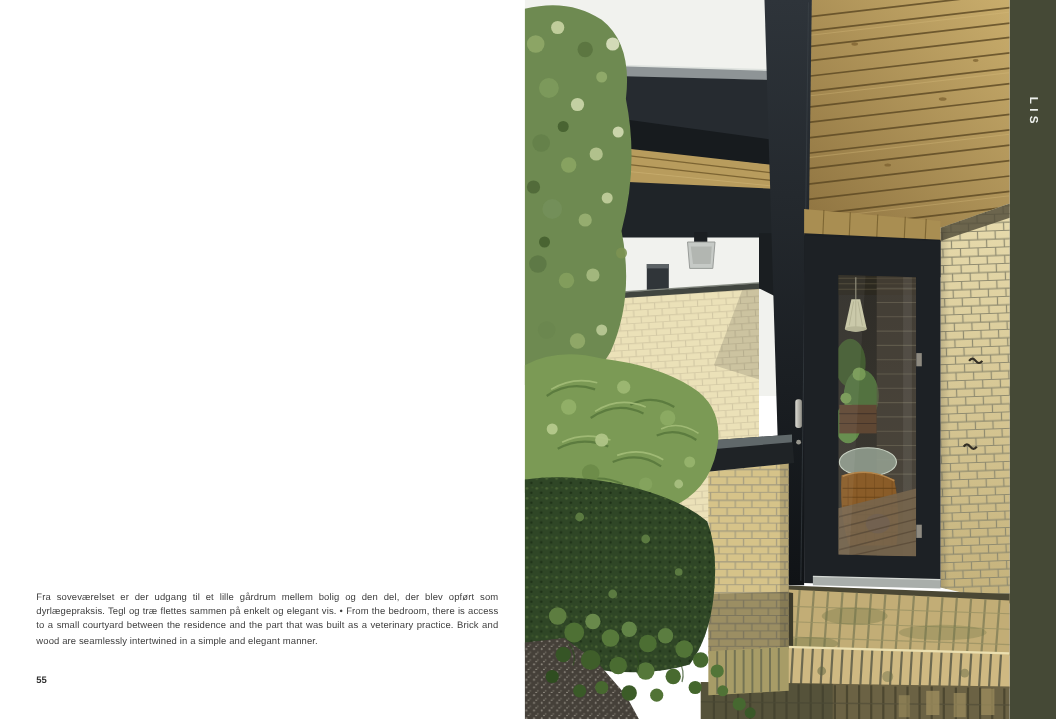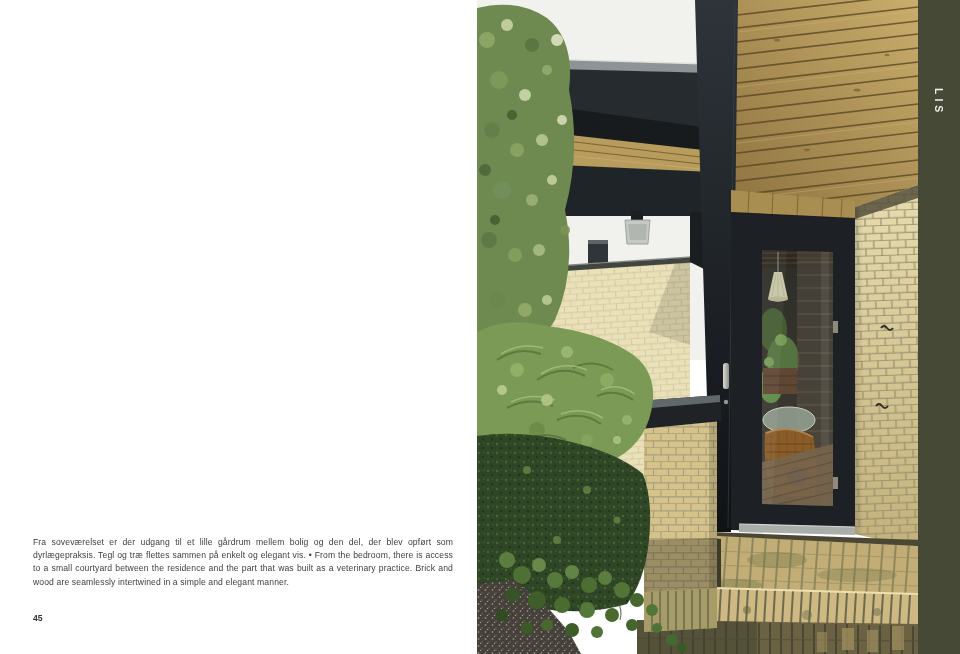--- a/index.html
+++ b/index.html
@@ -15,21 +15,21 @@
                writing-mode:vertical-rl;text-orientation:mixed;
                color:#edf0ec;font-size:10.5px;font-weight:bold;letter-spacing:4px;}
 </style>
 </head>
 <body>
 
 <div class="book">
 
   <div>
     <p class="caption">Fra soveværelset er der udgang til et lille gårdrum mellem bolig og den del, der blev opført som dyrlægepraksis. Tegl og træ flettes sammen på enkelt og elegant vis. • From the bedroom, there is access to a small courtyard between the residence and the part that was built as a veterinary practice. Brick and wood are seamlessly intertwined in a simple and elegant manner.</p>
-    <div class="pagenum">45</div>
+    <div class="pagenum">55</div>
   </div>
 
   <svg class="photo" viewBox="0 0 441 654" preserveAspectRatio="none" xmlns="http://www.w3.org/2000/svg">
     <defs>
       <linearGradient id="soffitGrad" x1="1" y1="0" x2="0" y2="1">
         <stop offset="0" stop-color="#c9ad6c"></stop>
           <stop offset="1" stop-color="#8e7340"></stop>
       </linearGradient>
       <linearGradient id="wallGrad" x1="0" y1="0" x2="0" y2="1">
         <stop offset="0" stop-color="#e8dcae"></stop>

